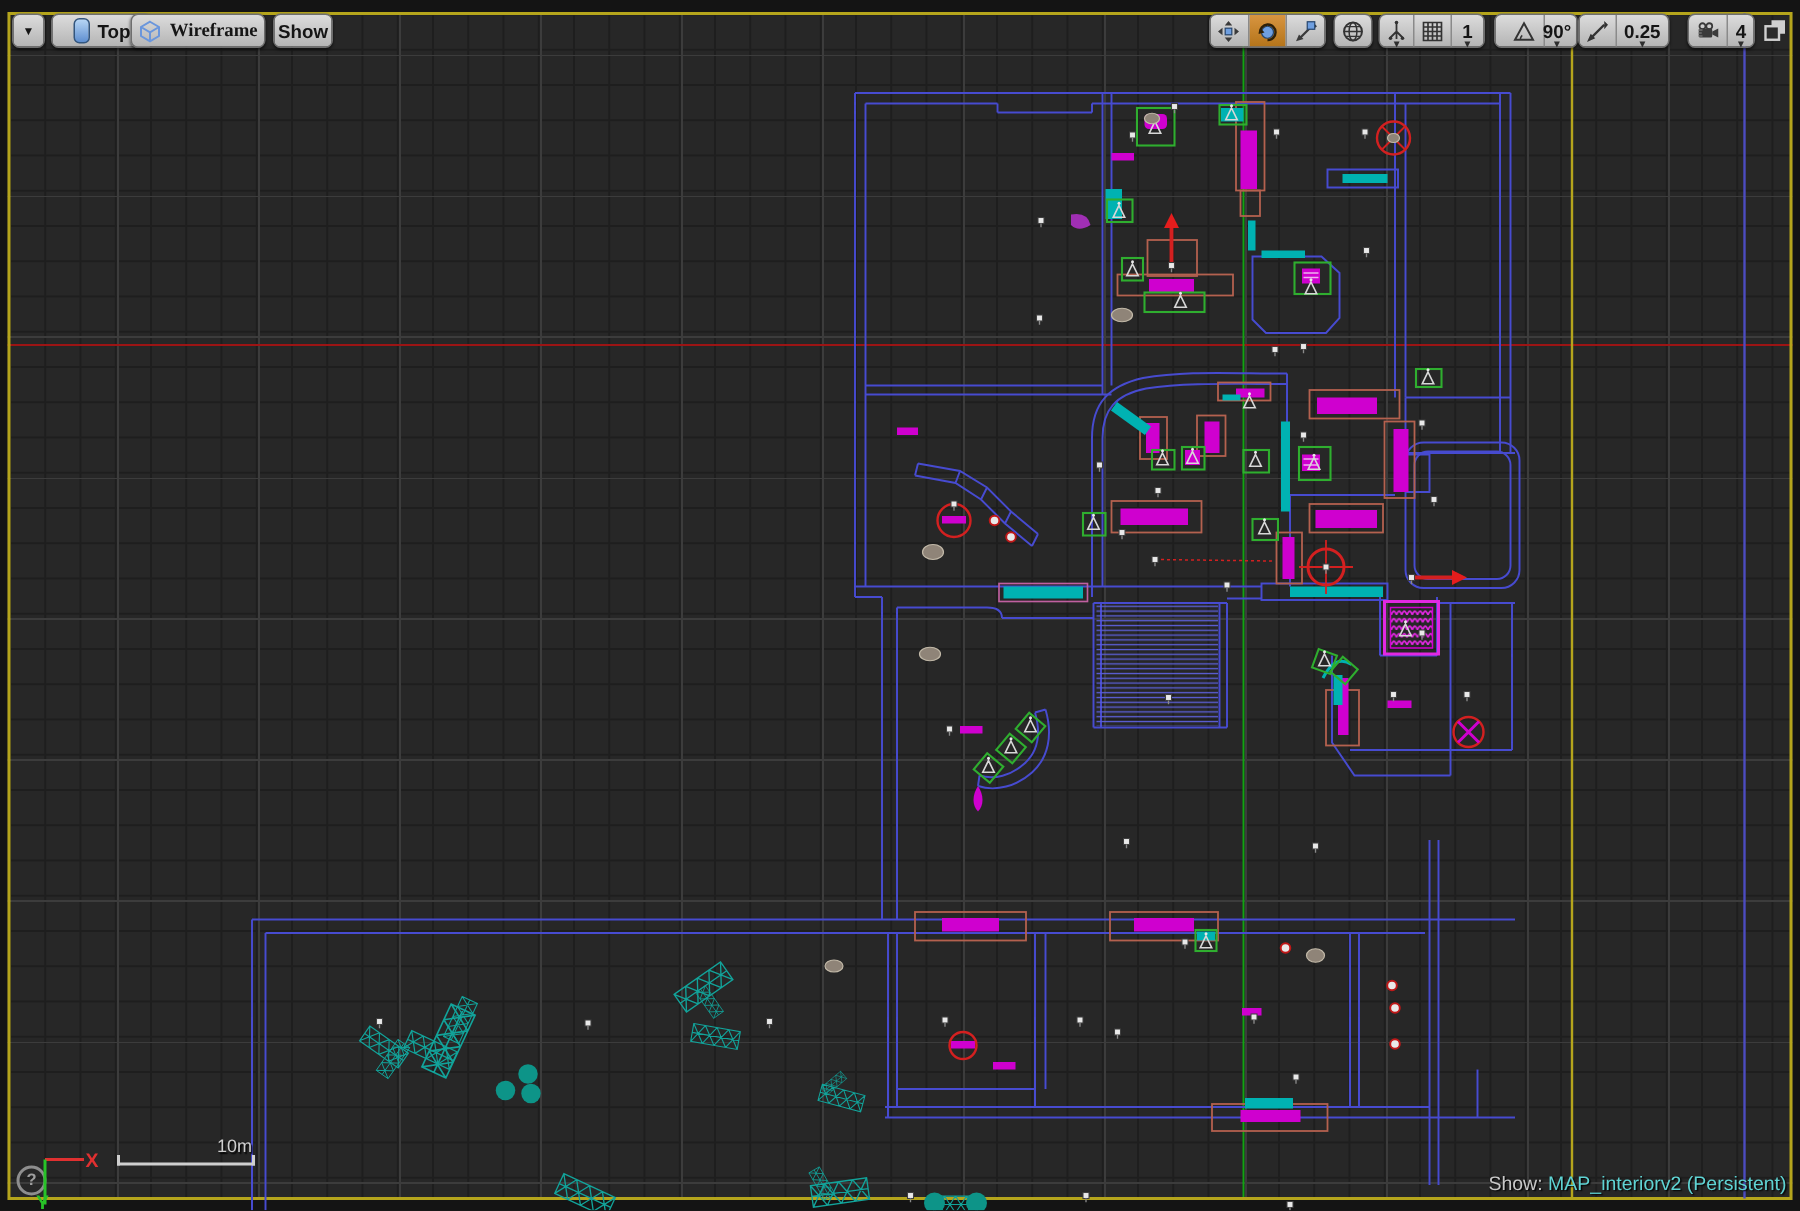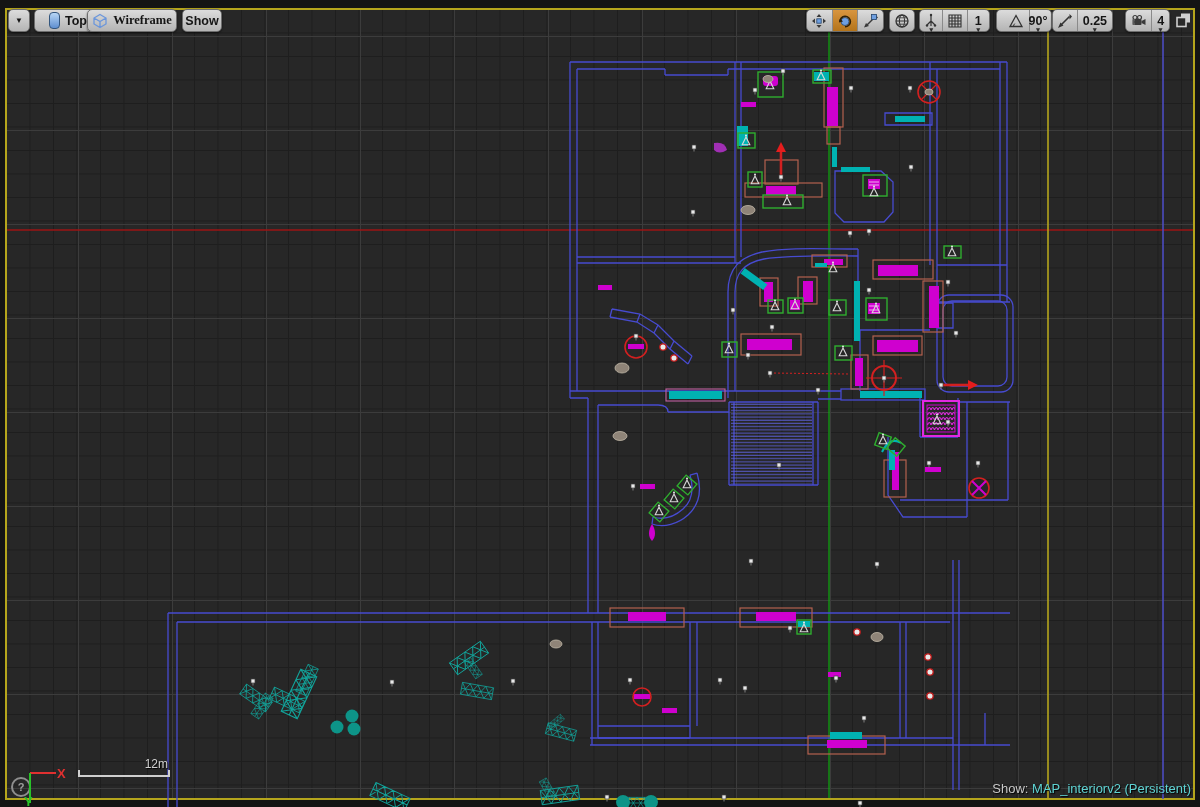--- a/index.html
+++ b/index.html
@@ -476,20 +476,20 @@
   <svg style="position:absolute;left:22px;top:758px;overflow:visible;" width="60" height="49">
     <line x1="8" y1="15" x2="34" y2="15" stroke="#e03030" stroke-width="2"></line>
     <line x1="8" y1="15" x2="8" y2="45" stroke="#28c228" stroke-width="2"></line>
   </svg>
   <span class="axx">X</span>
   <span class="axy">Y</span>
 
   <div class="scalebar">
     <div class="tick" style="left:0;"></div>
     <div class="tick" style="right:0;"></div>
-    <span class="lab">12m</span>
+    <span class="lab">10m</span>
   </div>
 
   <div class="lvl">
     <span>Show:</span>
     <b>MAP_interiorv2 (Persistent)</b>
   </div>
 </div>
 
 </body></html>

